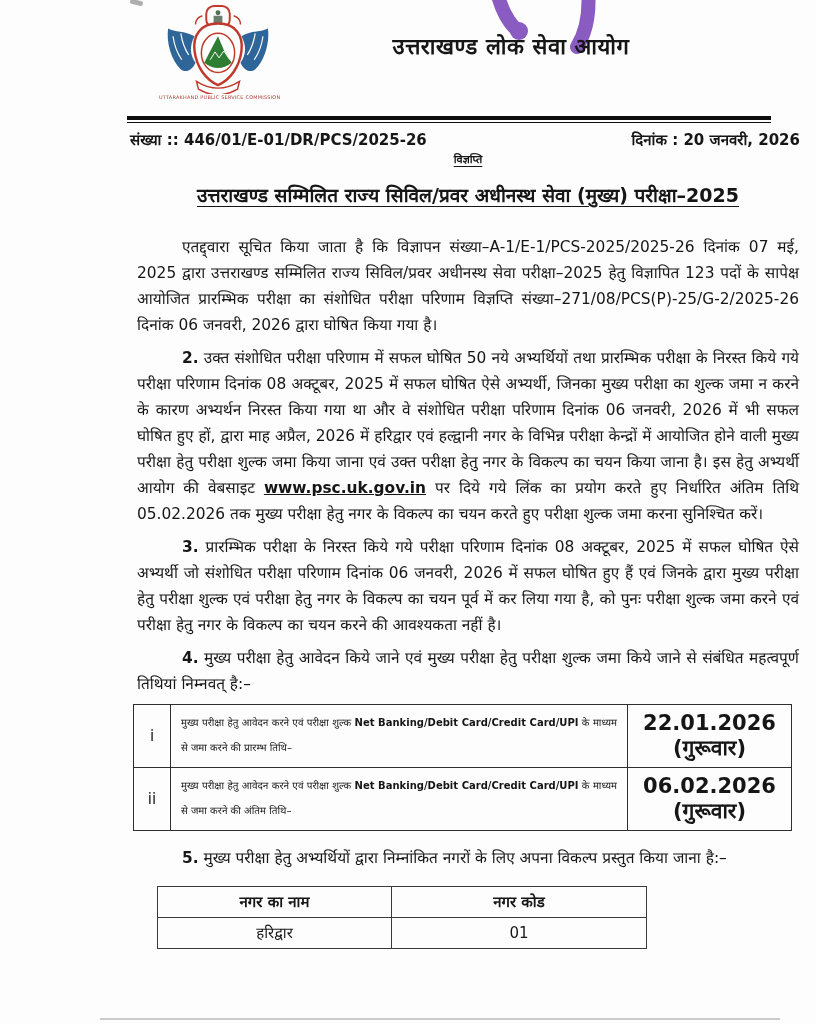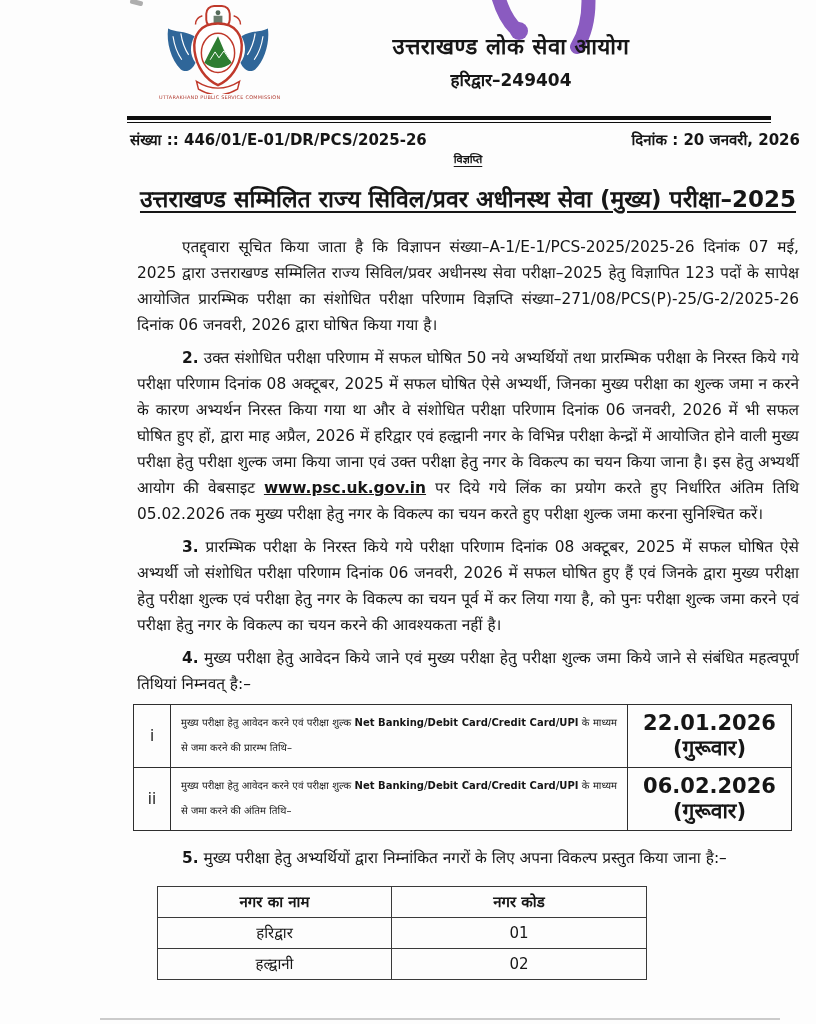--- a/index.html
+++ b/index.html
@@ -29,21 +29,21 @@
   .rule { position:absolute; top:116px; left:127px; width:644px; }
   .rule .bar { height:4px; background:#0e0e0e; }
   .rule .thin { height:1px; background:#0e0e0e; margin-top:2px; }
 
   .meta-row { position:absolute; top:129px; left:130px; width:670px;
     display:flex; justify-content:space-between; font-weight:bold; font-size:15px; }
 
   .notice-heading { position:absolute; top:151px; left:130px; width:676px; text-align:center;
     font-weight:bold; font-size:11px; text-decoration:underline; text-underline-offset:3px; }
   .doc-title { position:absolute; top:182px; left:130px; width:676px; text-align:center;
-    font-weight:bold; font-size:23px; text-decoration:underline; text-underline-offset:4px; }
+    font-weight:bold; font-size:19px; text-decoration:underline; text-underline-offset:4px; }
 
   
   .body-text { position:absolute; top:227px; left:130px; width:676px;
     font-size:15.4px; line-height:26px; text-align:justify; }
   .body-text p { margin:7px; text-indent:45px; }
   .b { font-weight:bold; }
   .link { font-weight:bold; text-decoration:underline; }
 
   
   table { border-collapse:collapse; }
@@ -89,21 +89,20 @@
     <path d="M108 33 q-2 14 -9 24 M100 30 q-2 13 -8 22" stroke="#fff" stroke-width="1.2" fill="none"></path>
     <ellipse cx="62" cy="50" rx="17" ry="20" fill="#fff" stroke="#c0392b" stroke-width="1.5"></ellipse>
     <path d="M62 33 L53 50 L48 60 Q62 71 76 60 L68 47 Z" fill="#2e7d32"></path>
     <path d="M54 57 l5 -8 l4 6 l5 -7 l6 9" stroke="#fff" stroke-width="1" fill="none"></path>
     <path d="M40 79 Q 62 93 84 79 L 82 87 Q 62 99 42 87 Z" fill="#fff" stroke="#c0392b" stroke-width="1.5"></path>
   </svg>
   <div class="logo-caption">UTTARAKHAND PUBLIC SERVICE COMMISSION</div>
 
   <div class="header-center">
     <div class="org-name">उत्तराखण्ड लोक सेवा आयोग</div>
-    <div class="org-addr">हरिद्वार–249404</div>
   </div>
 
   <div class="rule">
     <div class="bar"></div>
       <div class="thin"></div>
   </div>
 
   <div class="meta-row">
     <span>संख्या :: 446/01/E-01/DR/PCS/2025-26</span>
     <span>दिनांक : 20 जनवरी, 2026</span>
@@ -148,23 +147,19 @@
     <table class="city-table">
       <tbody>
           <tr>
         <th class="c-name">नगर का नाम</th>
         <th class="c-code">नगर कोड</th>
       </tr>
       <tr>
         <td class="c-name">हरिद्वार</td>
         <td class="c-code">01</td>
       </tr>
-      <tr>
-        <td class="c-name">हल्द्वानी</td>
-        <td class="c-code">02</td>
-      </tr>
     </tbody>
       </table>
 
   </div>
 
   <div class="scan-line"></div>
 </div>
 
 </body></html>

